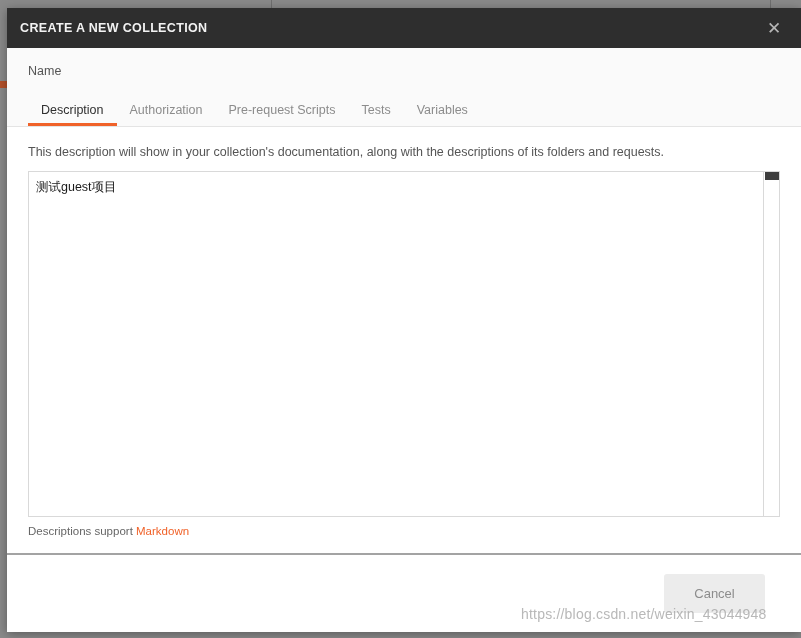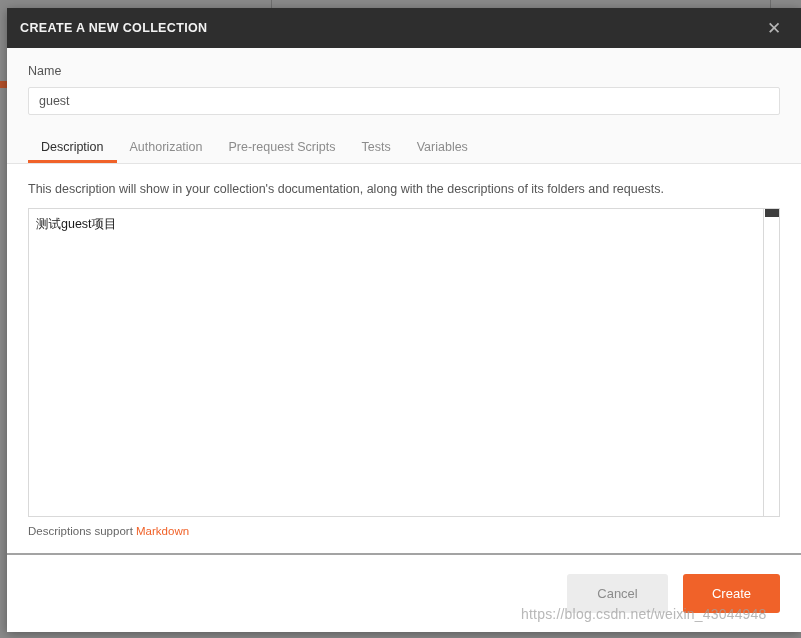--- a/index.html
+++ b/index.html
@@ -266,21 +266,20 @@
 
 <div id="modal">
 
   <div id="modal-header">
     <div id="modal-title">CREATE A NEW COLLECTION</div>
     <div id="close-button">✕</div>
   </div>
 
   <div id="modal-upper">
     <div id="name-label">Name</div>
-    <input id="name-input" type="text" value="guest" style="">
 
     <div id="tabs">
       <div class="tab active">Description</div>
       <div class="tab">Authorization</div>
       <div class="tab">Pre-request Scripts</div>
       <div class="tab">Tests</div>
       <div class="tab">Variables</div>
     </div>
   </div>
 
@@ -294,18 +293,17 @@
       </div>
     </div>
 
     <div id="markdown-note">
       <span>Descriptions support </span><span id="markdown-link">Markdown</span>
     </div>
   </div>
 
   <div id="modal-footer">
     <button class="btn" id="cancel-button">Cancel</button>
-    <button class="btn" id="create-button">Create</button>
   </div>
 
 </div>
 
 <div id="watermark">https://blog.csdn.net/weixin_43044948</div>
 
 </body></html>

